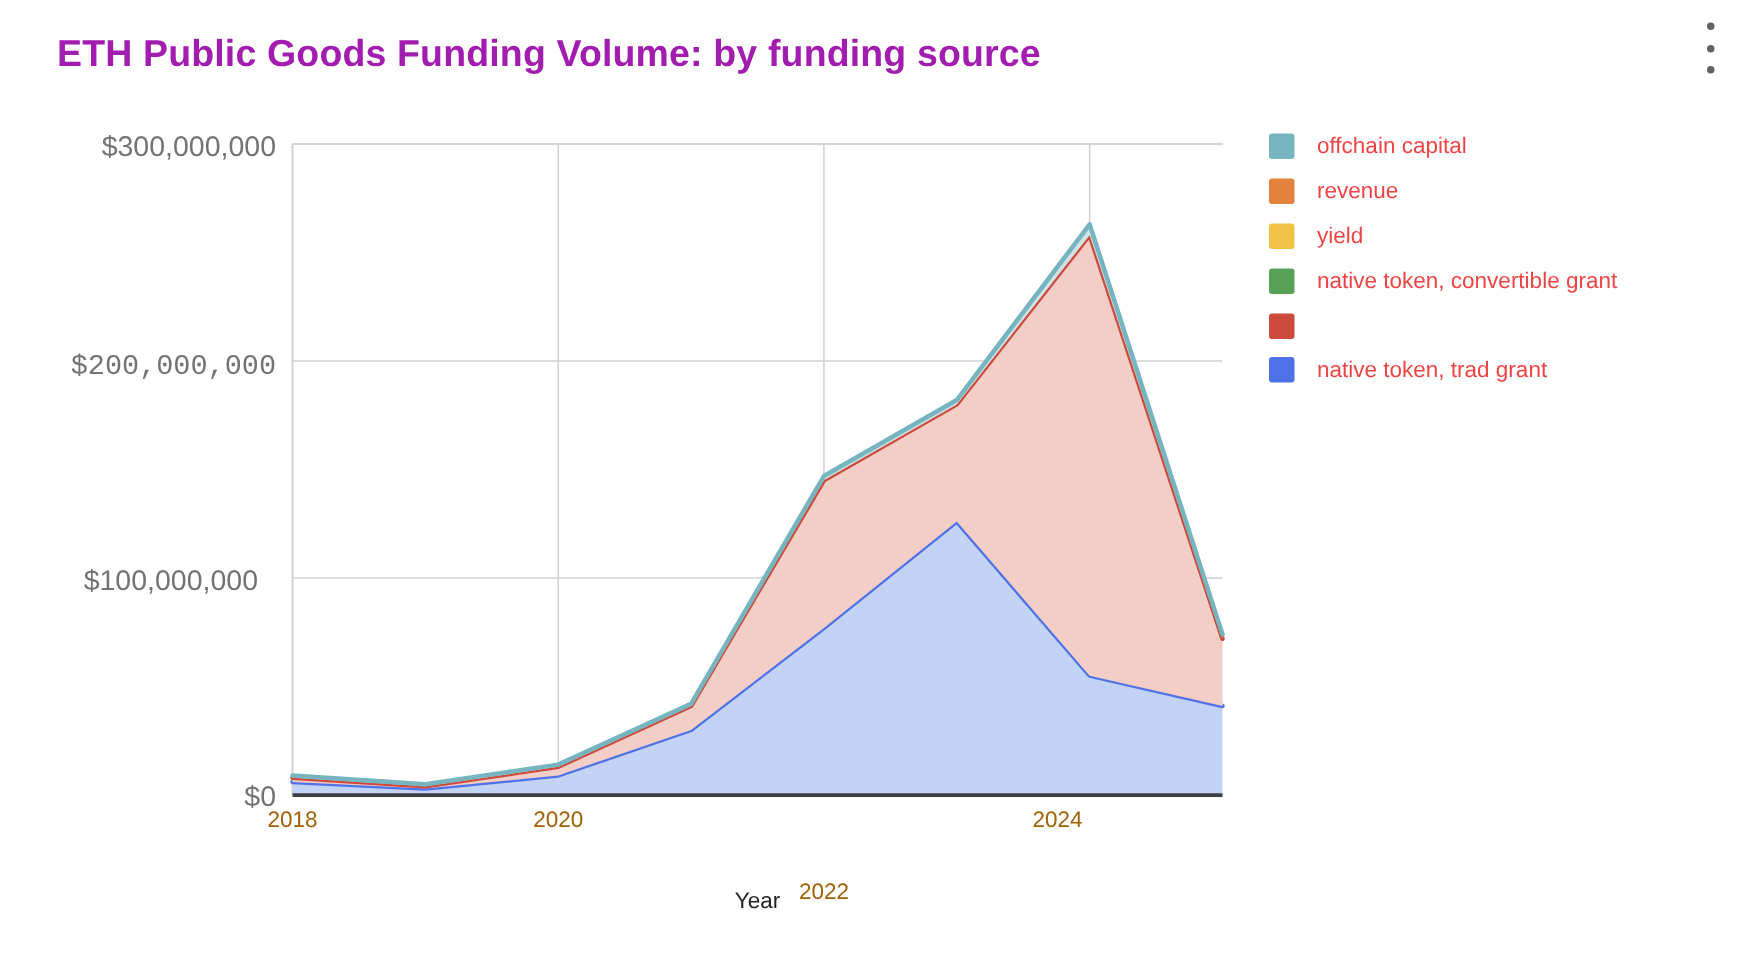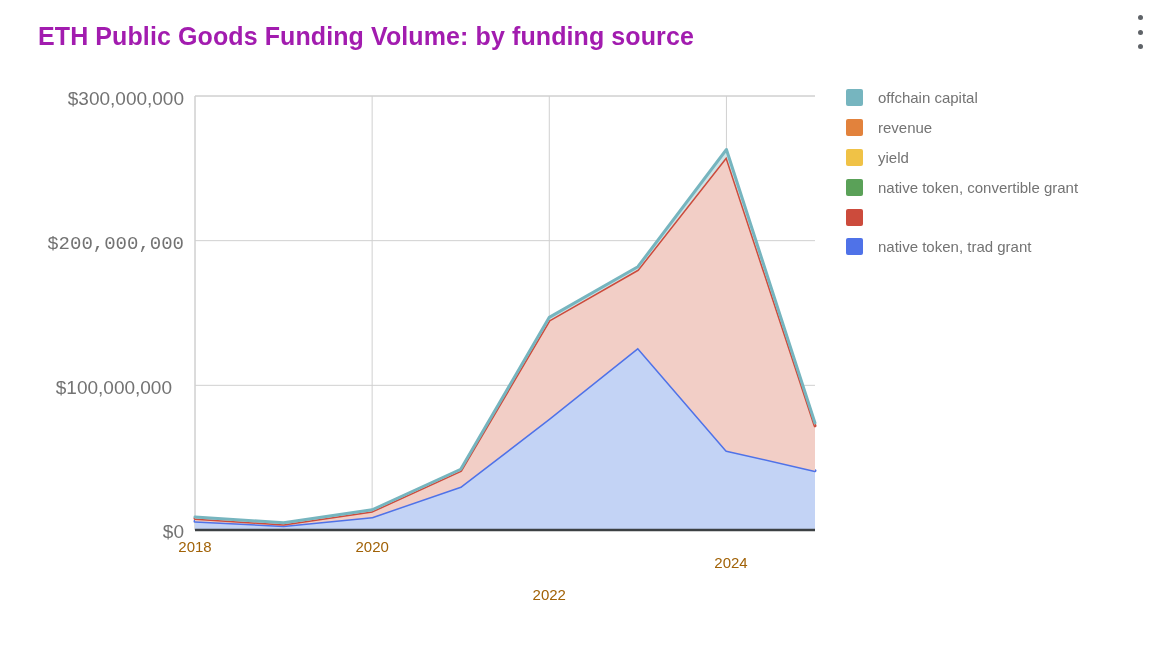--- a/index.html
+++ b/index.html
@@ -80,21 +80,21 @@
     margin-bottom:11px;
   }
   .legend-swatch{
     width:17px;height:17px;
     border-radius:2px;
     flex:0 0 17px;
     margin-top:1px;
   }
   .legend-label{
     margin-left:15px;
-    font-size:15px;color:#737373;
+    font-size:15px;color:#ef4444;
     line-height:19px;
     max-width:260px;
   }
 </style>
 </head>
 <body>
 
 <div id="root">
 
   <div class="chart-title">ETH Public Goods Funding Volume: by funding source</div>
@@ -127,22 +127,23 @@
         <path d="M0,422.4266666666667 L88.57142857142857,428.2133333333333 L177.14285714285714,415.1933333333333 L265.7142857142857,374.68666666666667 L354.2857142857143,224.23333333333332 L442.8571428571429,173.60000000000002 L531.4285714285714,60.75999999999999 L620,329.84000000000003 " fill="none" stroke="#cc4b3c" stroke-width="3" stroke-linejoin="round" stroke-linecap="round"></path>
         <path d="M0,420.98 L88.57142857142857,426.76666666666665 L177.14285714285714,413.74666666666667 L265.7142857142857,373.24 L354.2857142857143,221.34 L442.8571428571429,170.70666666666665 L531.4285714285714,53.52666666666664 L620,326.94666666666666 L620,329.84000000000003 L531.4285714285714,60.75999999999999 L442.8571428571429,173.60000000000002 L354.2857142857143,224.23333333333332 L265.7142857142857,374.68666666666667 L177.14285714285714,415.1933333333333 L88.57142857142857,428.2133333333333 L0,422.4266666666667 Z" fill="#cfe4e6" stroke="none"></path>
         <path d="M0,420.98 L88.57142857142857,426.76666666666665 L177.14285714285714,413.74666666666667 L265.7142857142857,373.24 L354.2857142857143,221.34 L442.8571428571429,170.70666666666665 L531.4285714285714,53.52666666666664 L620,326.94666666666666 " fill="none" stroke="#76b5bf" stroke-width="3" stroke-linejoin="round" stroke-linecap="round"></path>
         <line x1="0" y1="434" x2="620" y2="434" stroke="#3c4043" stroke-width="2.5"></line>
       </svg>
   </div>
 
   <div class="x-label" id="xl0" style="left: 155px;">2018</div>
   <div class="x-label" id="xl1" style="left: 332.143px;">2020</div>
   <div class="x-label" id="xl2" style="left: 509.286px; margin-top: 48px;">2022</div>
-  <div class="x-label" id="xl3" style="left: 691px; margin-top: 16px;">2024</div>
+  <div class="x-label" id="xl3" style="left: 665px;">2024</div>
 
+  <div class="axis-title">Year</div>
 
   <div class="legend" id="legend">
       <div class="legend-item">
         <span class="legend-swatch" style="background: rgb(118, 181, 191);"></span>
         <span class="legend-label">offchain capital</span>
       </div>
       <div class="legend-item">
         <span class="legend-swatch" style="background: rgb(226, 130, 60);"></span>
         <span class="legend-label">revenue</span>
       </div>

